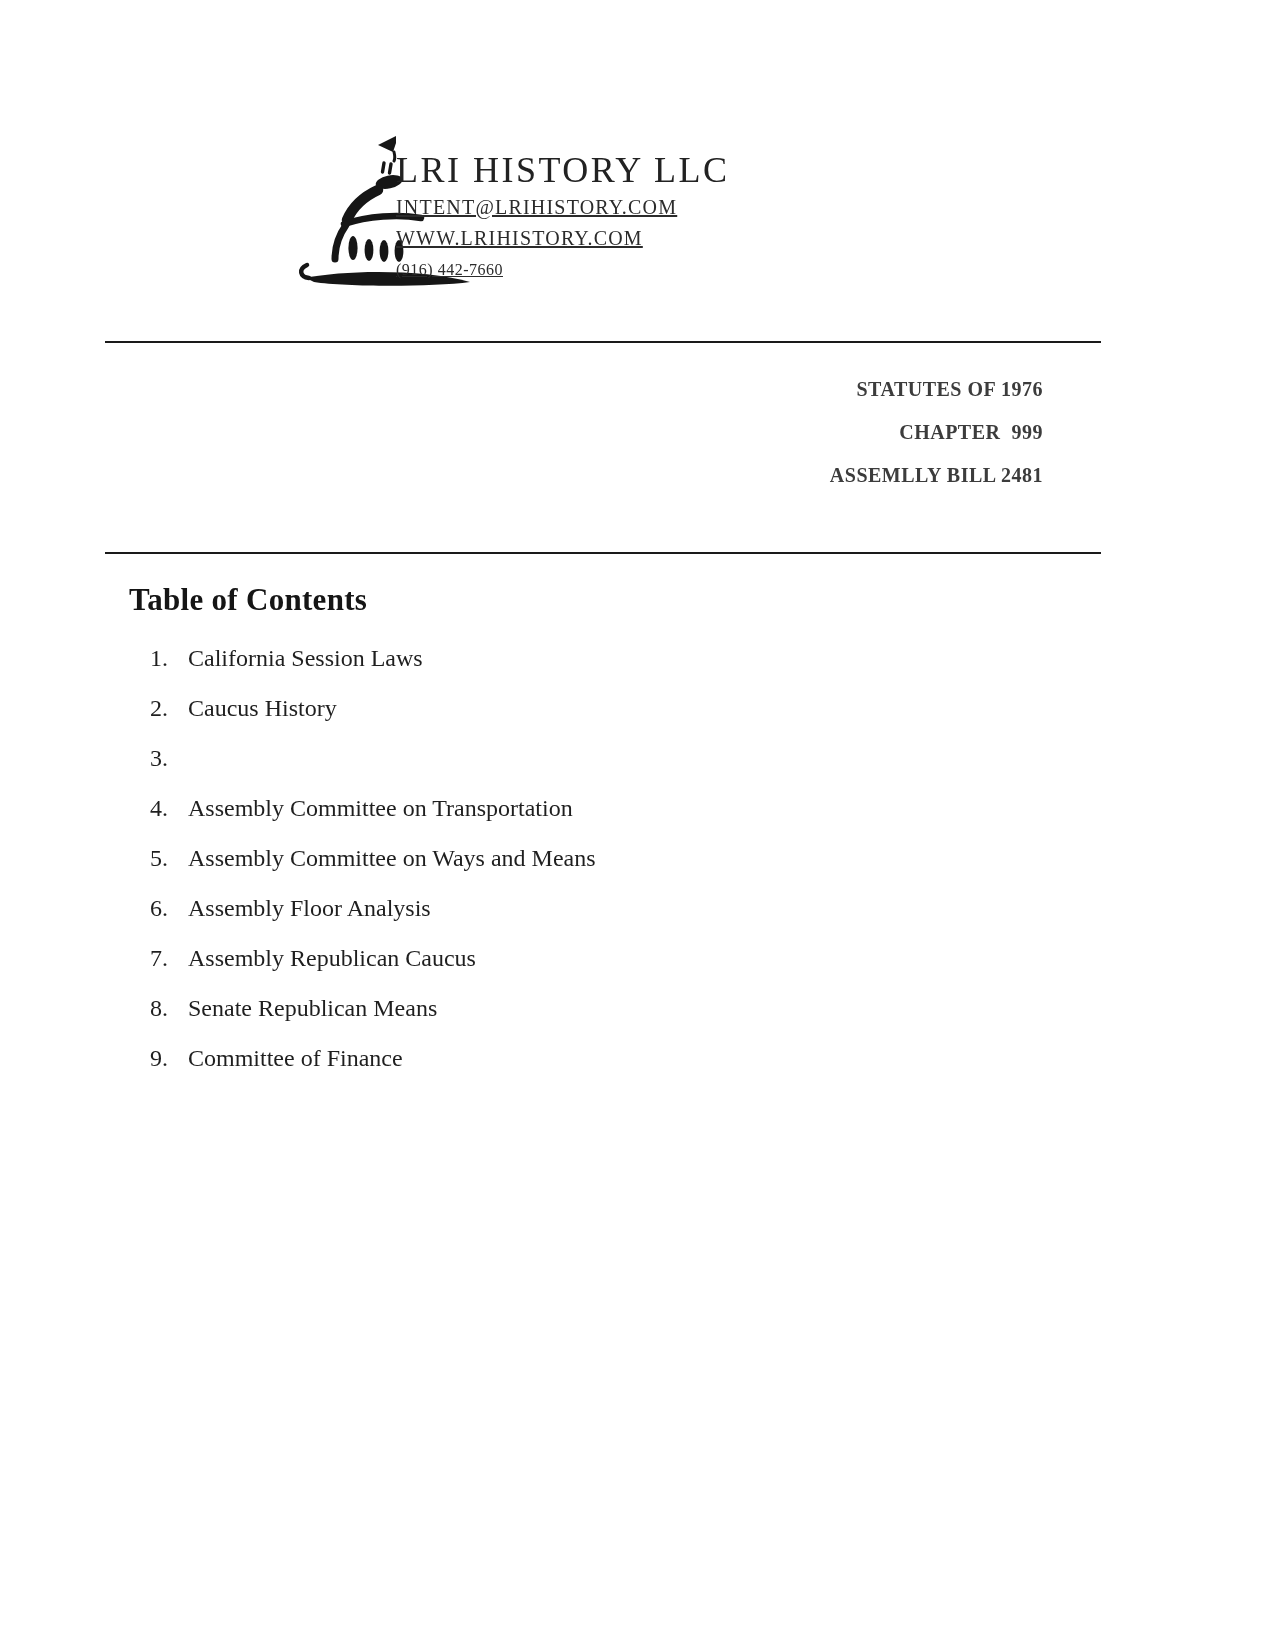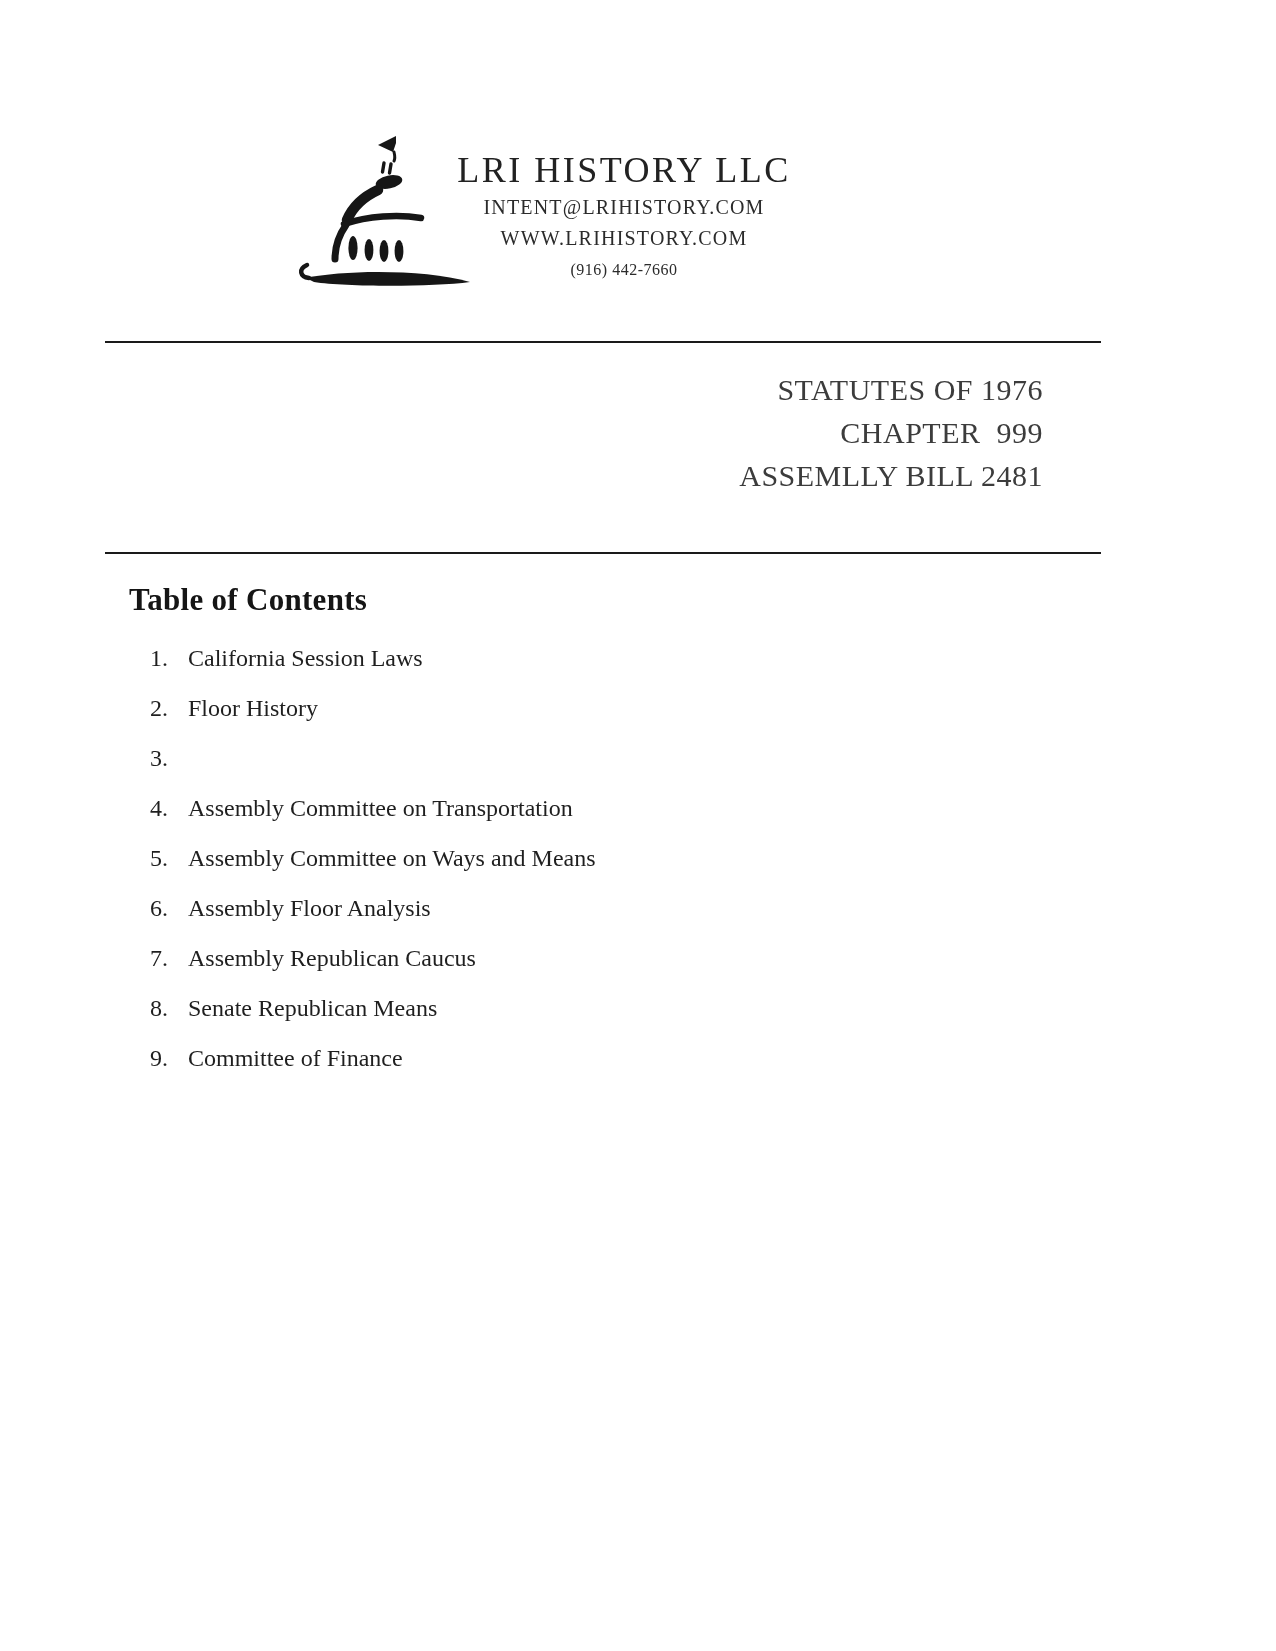--- a/index.html
+++ b/index.html
@@ -20,38 +20,39 @@
   
   .logo {
     position: absolute;
     left: 292px;
     top: 126px;
     width: 185px;
     height: 172px;
   }
   .company-block {
     position: absolute;
-    left: 374px;
+    left: 396px;
     top: 148px;
     width: 500px;
-    text-align: center;
+    text-align: left;
   }
   .company-name {
     font-size: 36px;
     font-weight: normal;
     letter-spacing: 2.5px;
     line-height: 44px;
     color: #222222;
     margin: 0;
   }
   .company-line {
     font-size: 20px;
     letter-spacing: 1.2px;
     line-height: 31px;
     color: #2b2b2b;
+    text-decoration: underline;
   }
   .company-line.phone {
     font-size: 16px;
     letter-spacing: 0.5px;
   }
 
   
   .rule {
     position: absolute;
     left: 105px;
@@ -61,22 +62,22 @@
   }
   .rule-1 { top: 341px; }
   .rule-2 { top: 552px; }
 
   
   .statutes {
     position: absolute;
     top: 368px;
     right: 233px;
     text-align: right;
-    font-weight: normal;
-    font-size: 30px;
+    font-weight: bold;
+    font-size: 20px;
     line-height: 43px;
     letter-spacing: 0.5px;
     color: #3c3c3c;
   }
   .statutes div { white-space: pre-wrap; }
 
   
   .toc-title {
     position: absolute;
     left: 117px;
@@ -159,21 +160,21 @@
 
   <h2 class="toc-title">Table of Contents</h2>
 
   <div class="toc-list" id="toc-list">
       <div class="toc-row">
         <span class="toc-num">1.</span>
         <span class="toc-label">California Session Laws</span>
       </div>
       <div class="toc-row">
         <span class="toc-num">2.</span>
-        <span class="toc-label">Floor History</span>
+        <span class="toc-label">Caucus History</span>
       </div>
       <div class="toc-row">
         <span class="toc-num">3.</span>
       </div>
       <div class="toc-row">
         <span class="toc-num">4.</span>
         <span class="toc-label">Assembly Committee on Transportation</span>
       </div>
       <div class="toc-row">
         <span class="toc-num">5.</span>

